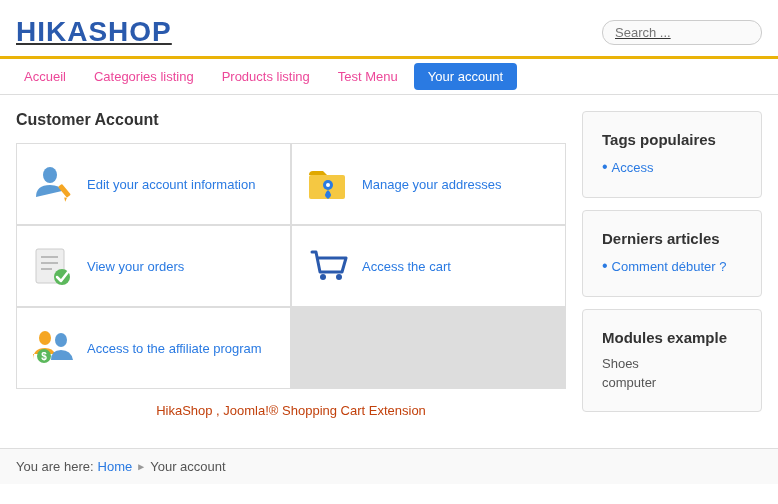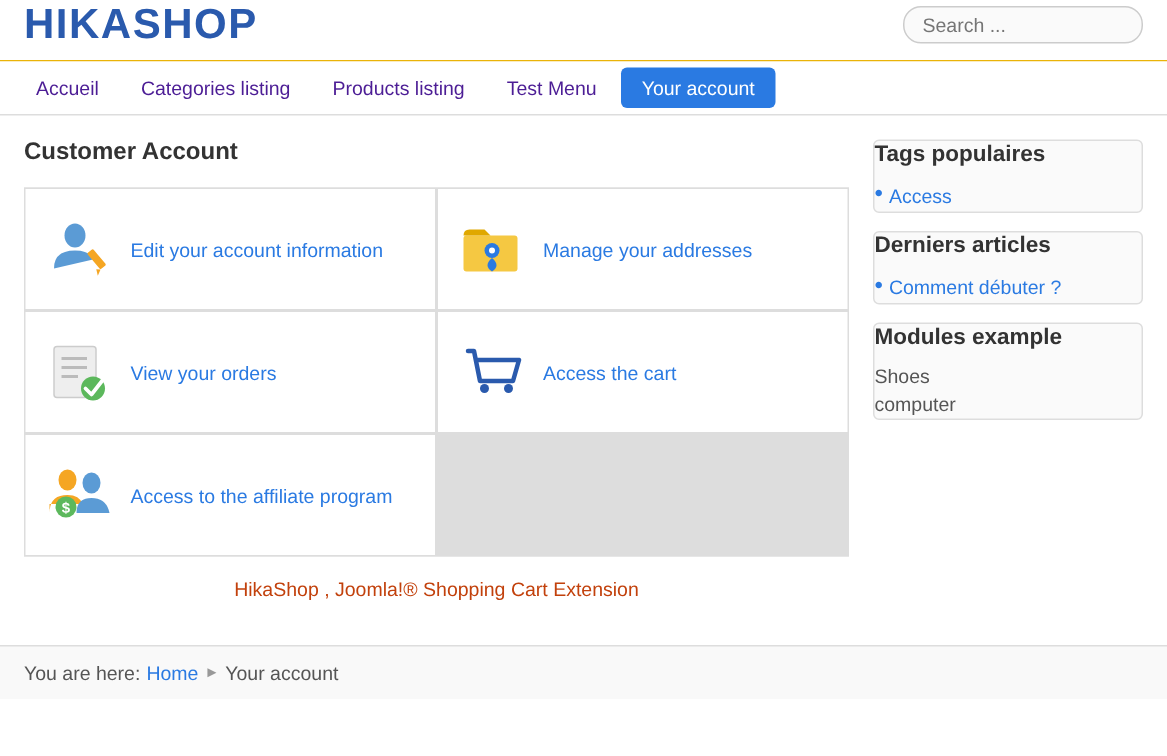--- a/index.html
+++ b/index.html
@@ -1,25 +1,25 @@
 <!DOCTYPE html>
 <html><head>
   <meta charset="utf-8">
   <style>
     * { box-sizing: border-box; margin: 0; padding: 0; }
     body { font-family: Arial, sans-serif; font-size: 14px; color: #333; background: #fff; }
 
     
-    .header { display: flex; align-items: center; justify-content: space-between; padding: 0 16px 8px 16px; border-bottom: 1px solid #eab308; }
+    .header { display: flex; align-items: center; justify-content: space-between; padding: 16px 16px 8px 16px; border-bottom: 3px solid #eab308; text-decoration: underline; }
     .logo { font-size: 28px; font-weight: bold; color: #2a5aad; letter-spacing: 1px; }
     .search-box { border: 1px solid #ccc; border-radius: 12px; padding: 4px 12px; font-size: 13px; color: #3b82f6; width: 160px; outline: none; background: #fafafa; }
 
     
     .nav { display: flex; align-items: center; padding: 0 10px; border-bottom: 1px solid #ddd; background: #fff; }
-    .nav-item { padding: 10px 14px; font-size: 13px; color: #4c1d95; cursor: pointer; text-decoration: none; }
+    .nav-item { padding: 10px 14px; font-size: 13px; color: #ec4899; cursor: pointer; text-decoration: none; }
     .nav-item.active { background: #2a7ae2; color: #fff; border-radius: 4px; margin: 4px 2px; padding: 6px 14px; }
 
     
     .main { display: flex; padding: 16px; gap: 16px; }
     .content { flex: 1; min-width: 0; }
     .sidebar { width: 180px; flex-shrink: 0; }
 
     
     .page-title { font-size: 16px; font-weight: bold; color: #333; margin-bottom: 14px; }
 
@@ -34,21 +34,21 @@
 
     
     .footer-link { text-align: center; padding: 14px; font-size: 13px; color: #c2410c; cursor: pointer; }
 
     
     .breadcrumb { padding: 10px 16px; font-size: 13px; color: #555; border-top: 1px solid #ddd; background: #f9f9f9; display: flex; align-items: center; gap: 4px; }
     .breadcrumb a { color: #2a7ae2; cursor: pointer; }
     .breadcrumb-arrow { color: #999; font-size: 10px; }
 
     
-    .sidebar-box { border: 1px solid #ddd; border-radius: 4px; padding: 0; margin-bottom: 12px; background: #fafafa; }
+    .sidebar-box { border: 1px solid #ddd; border-radius: 4px; padding: 19px; margin-bottom: 12px; background: #fafafa; }
     .sidebar-box-title { font-size: 15px; font-weight: bold; color: #333; margin-bottom: 8px; }
     .sidebar-list-item { font-size: 13px; color: #2a7ae2; cursor: pointer; padding: 2px 0; display: flex; align-items: center; gap: 4px; }
     .sidebar-list-item::before { content: '•'; color: #2a7ae2; font-size: 16px; }
     .sidebar-text { font-size: 13px; color: #555; padding: 2px 0; }
 
     
     svg { display: block; }
   </style>
 </head>
 <body>

